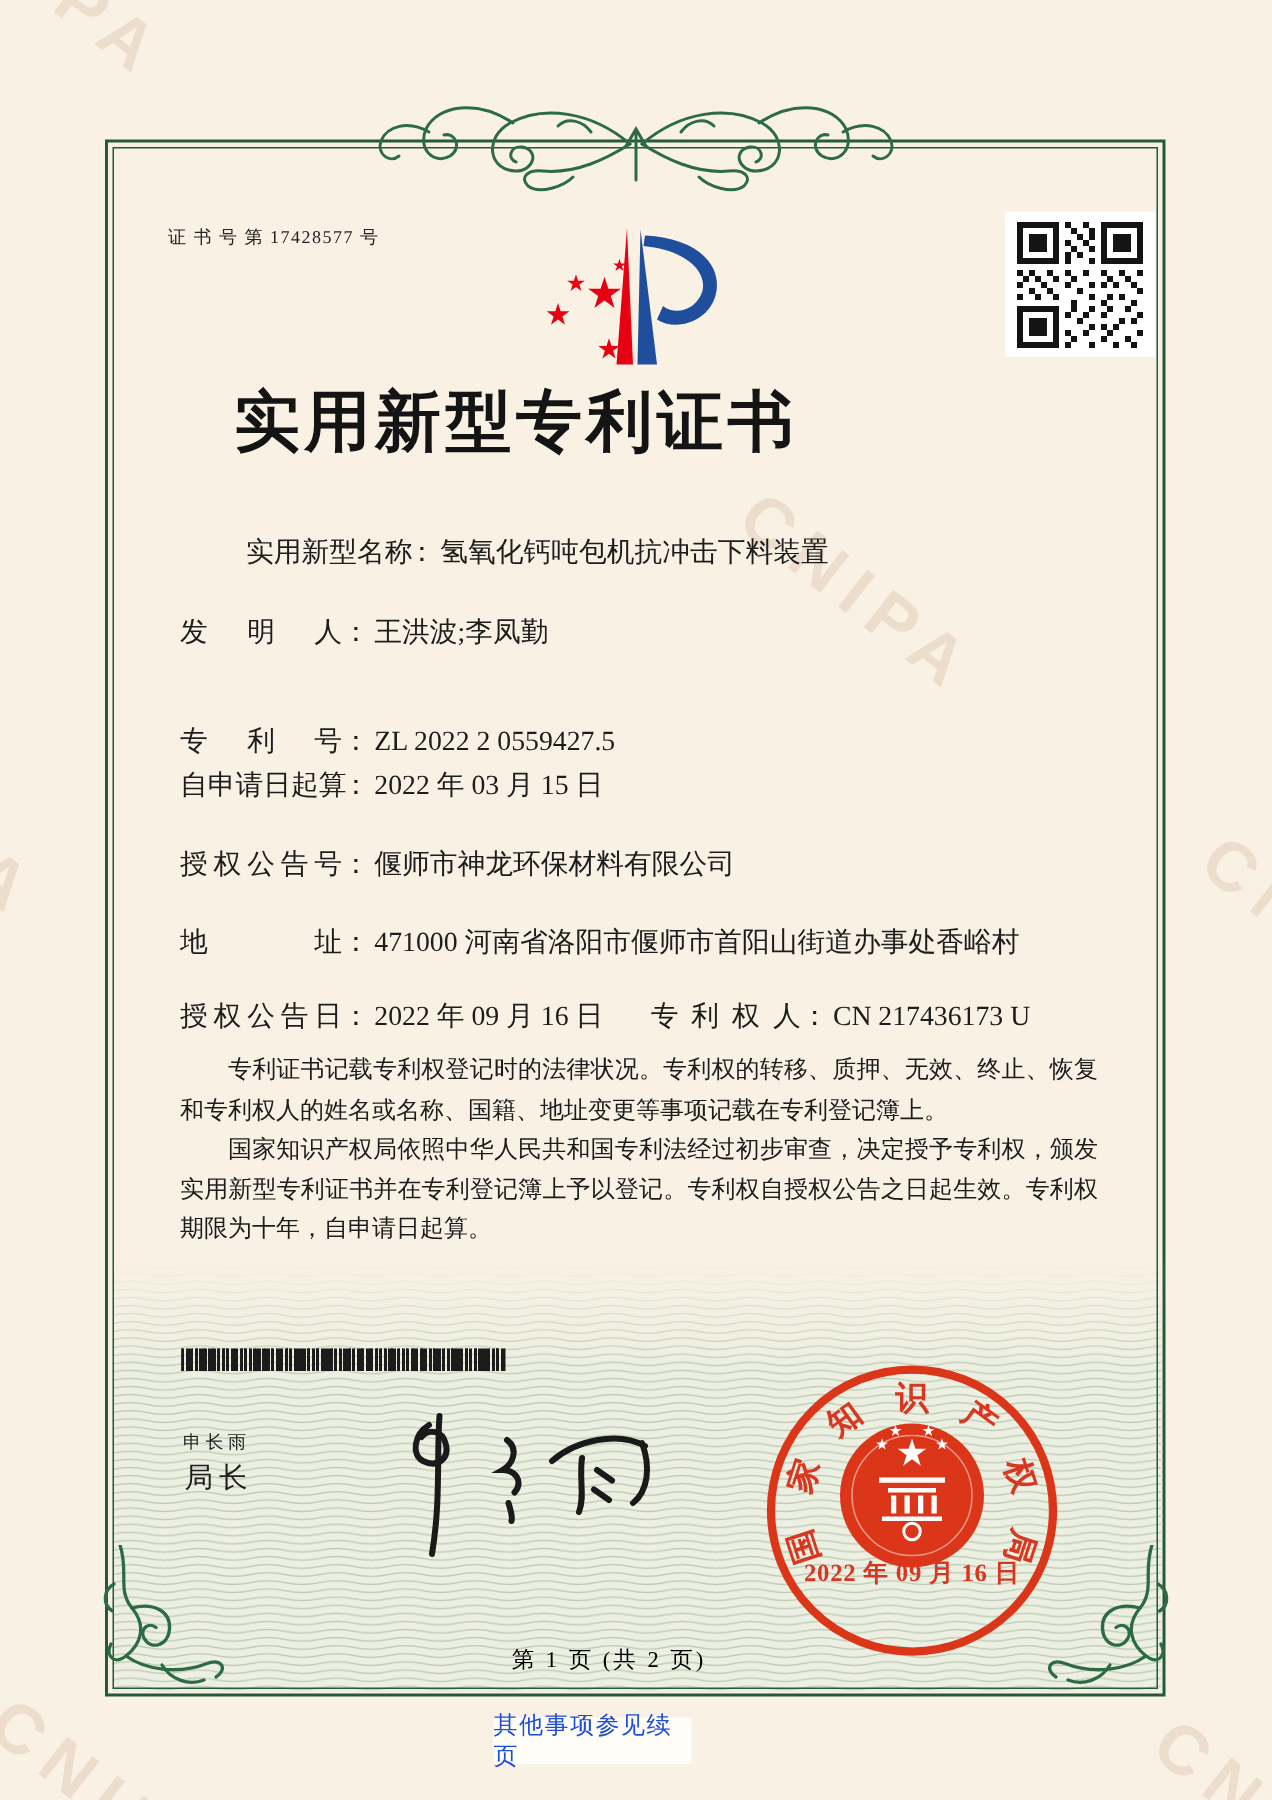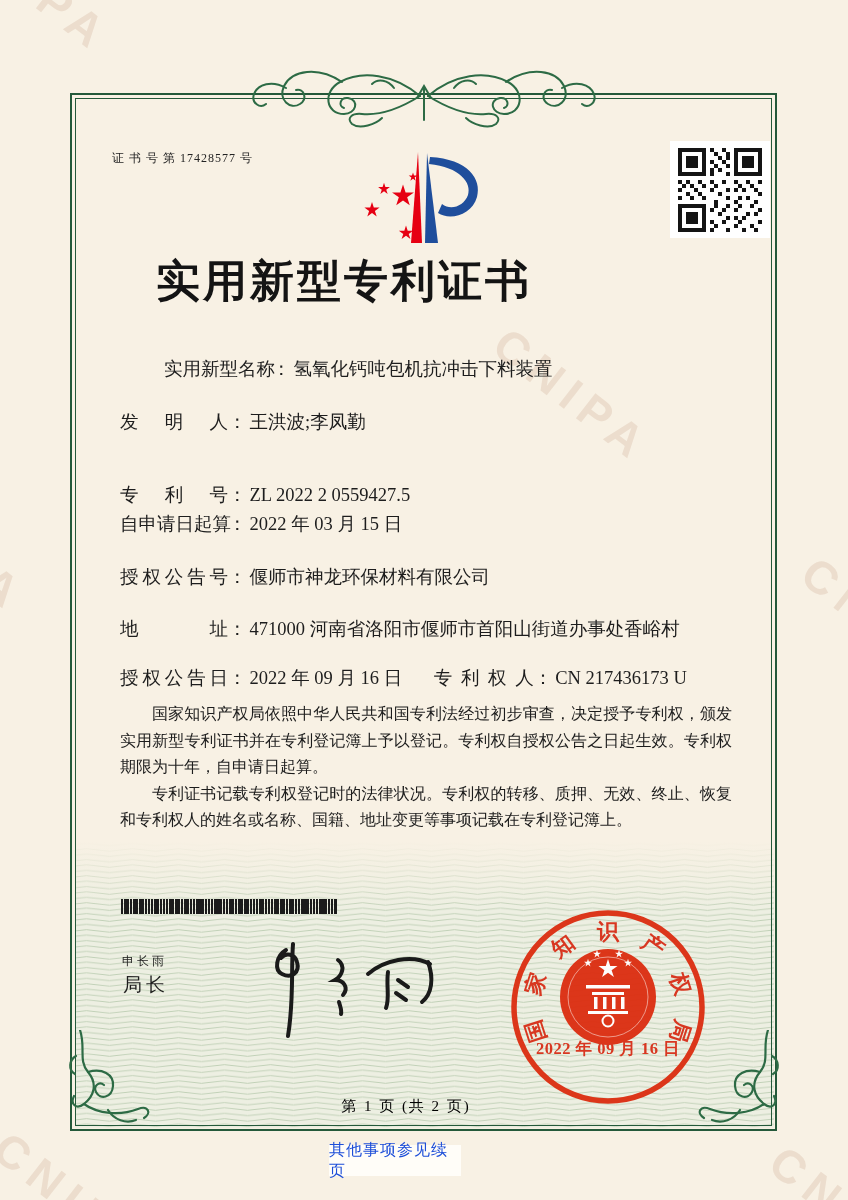--- a/index.html
+++ b/index.html
@@ -199,22 +199,22 @@
 <div class="frow r7">
   <span>
     <span class="flabel">授权公告日</span><span class="fcolon">：</span><span class="fvalue">2022 年 09 月 16 日</span>
   </span>
   <span class="pair2">
     <span class="flabel2">专利权人</span><span class="fcolon">：</span><span class="fvalue">CN 217436173 U</span>
   </span>
 </div>
 
 <div class="paras">
+  <p>专利证书记载专利权登记时的法律状况。专利权的转移、质押、无效、终止、恢复和专利权人的姓名或名称、国籍、地址变更等事项记载在专利登记簿上。</p>
   <p>国家知识产权局依照中华人民共和国专利法经过初步审查，决定授予专利权，颁发实用新型专利证书并在专利登记簿上予以登记。专利权自授权公告之日起生效。专利权期限为十年，自申请日起算。</p>
-  <p>专利证书记载专利权登记时的法律状况。专利权的转移、质押、无效、终止、恢复和专利权人的姓名或名称、国籍、地址变更等事项记载在专利登记簿上。</p>
 </div>
 
 <div class="barcode"></div>
 
 <div class="signer-title">局长</div>
 <div class="signer-name">申长雨</div>
 
 <svg class="signature" width="200" height="104" viewBox="0 0 200 104">
   <g fill="none" stroke="#1a1a1a" stroke-width="4" stroke-linecap="round">
     <path d="M36,12 C26,18 24,32 32,36 C42,41 50,34 47,24 C45,16 36,14 31,20"></path>

